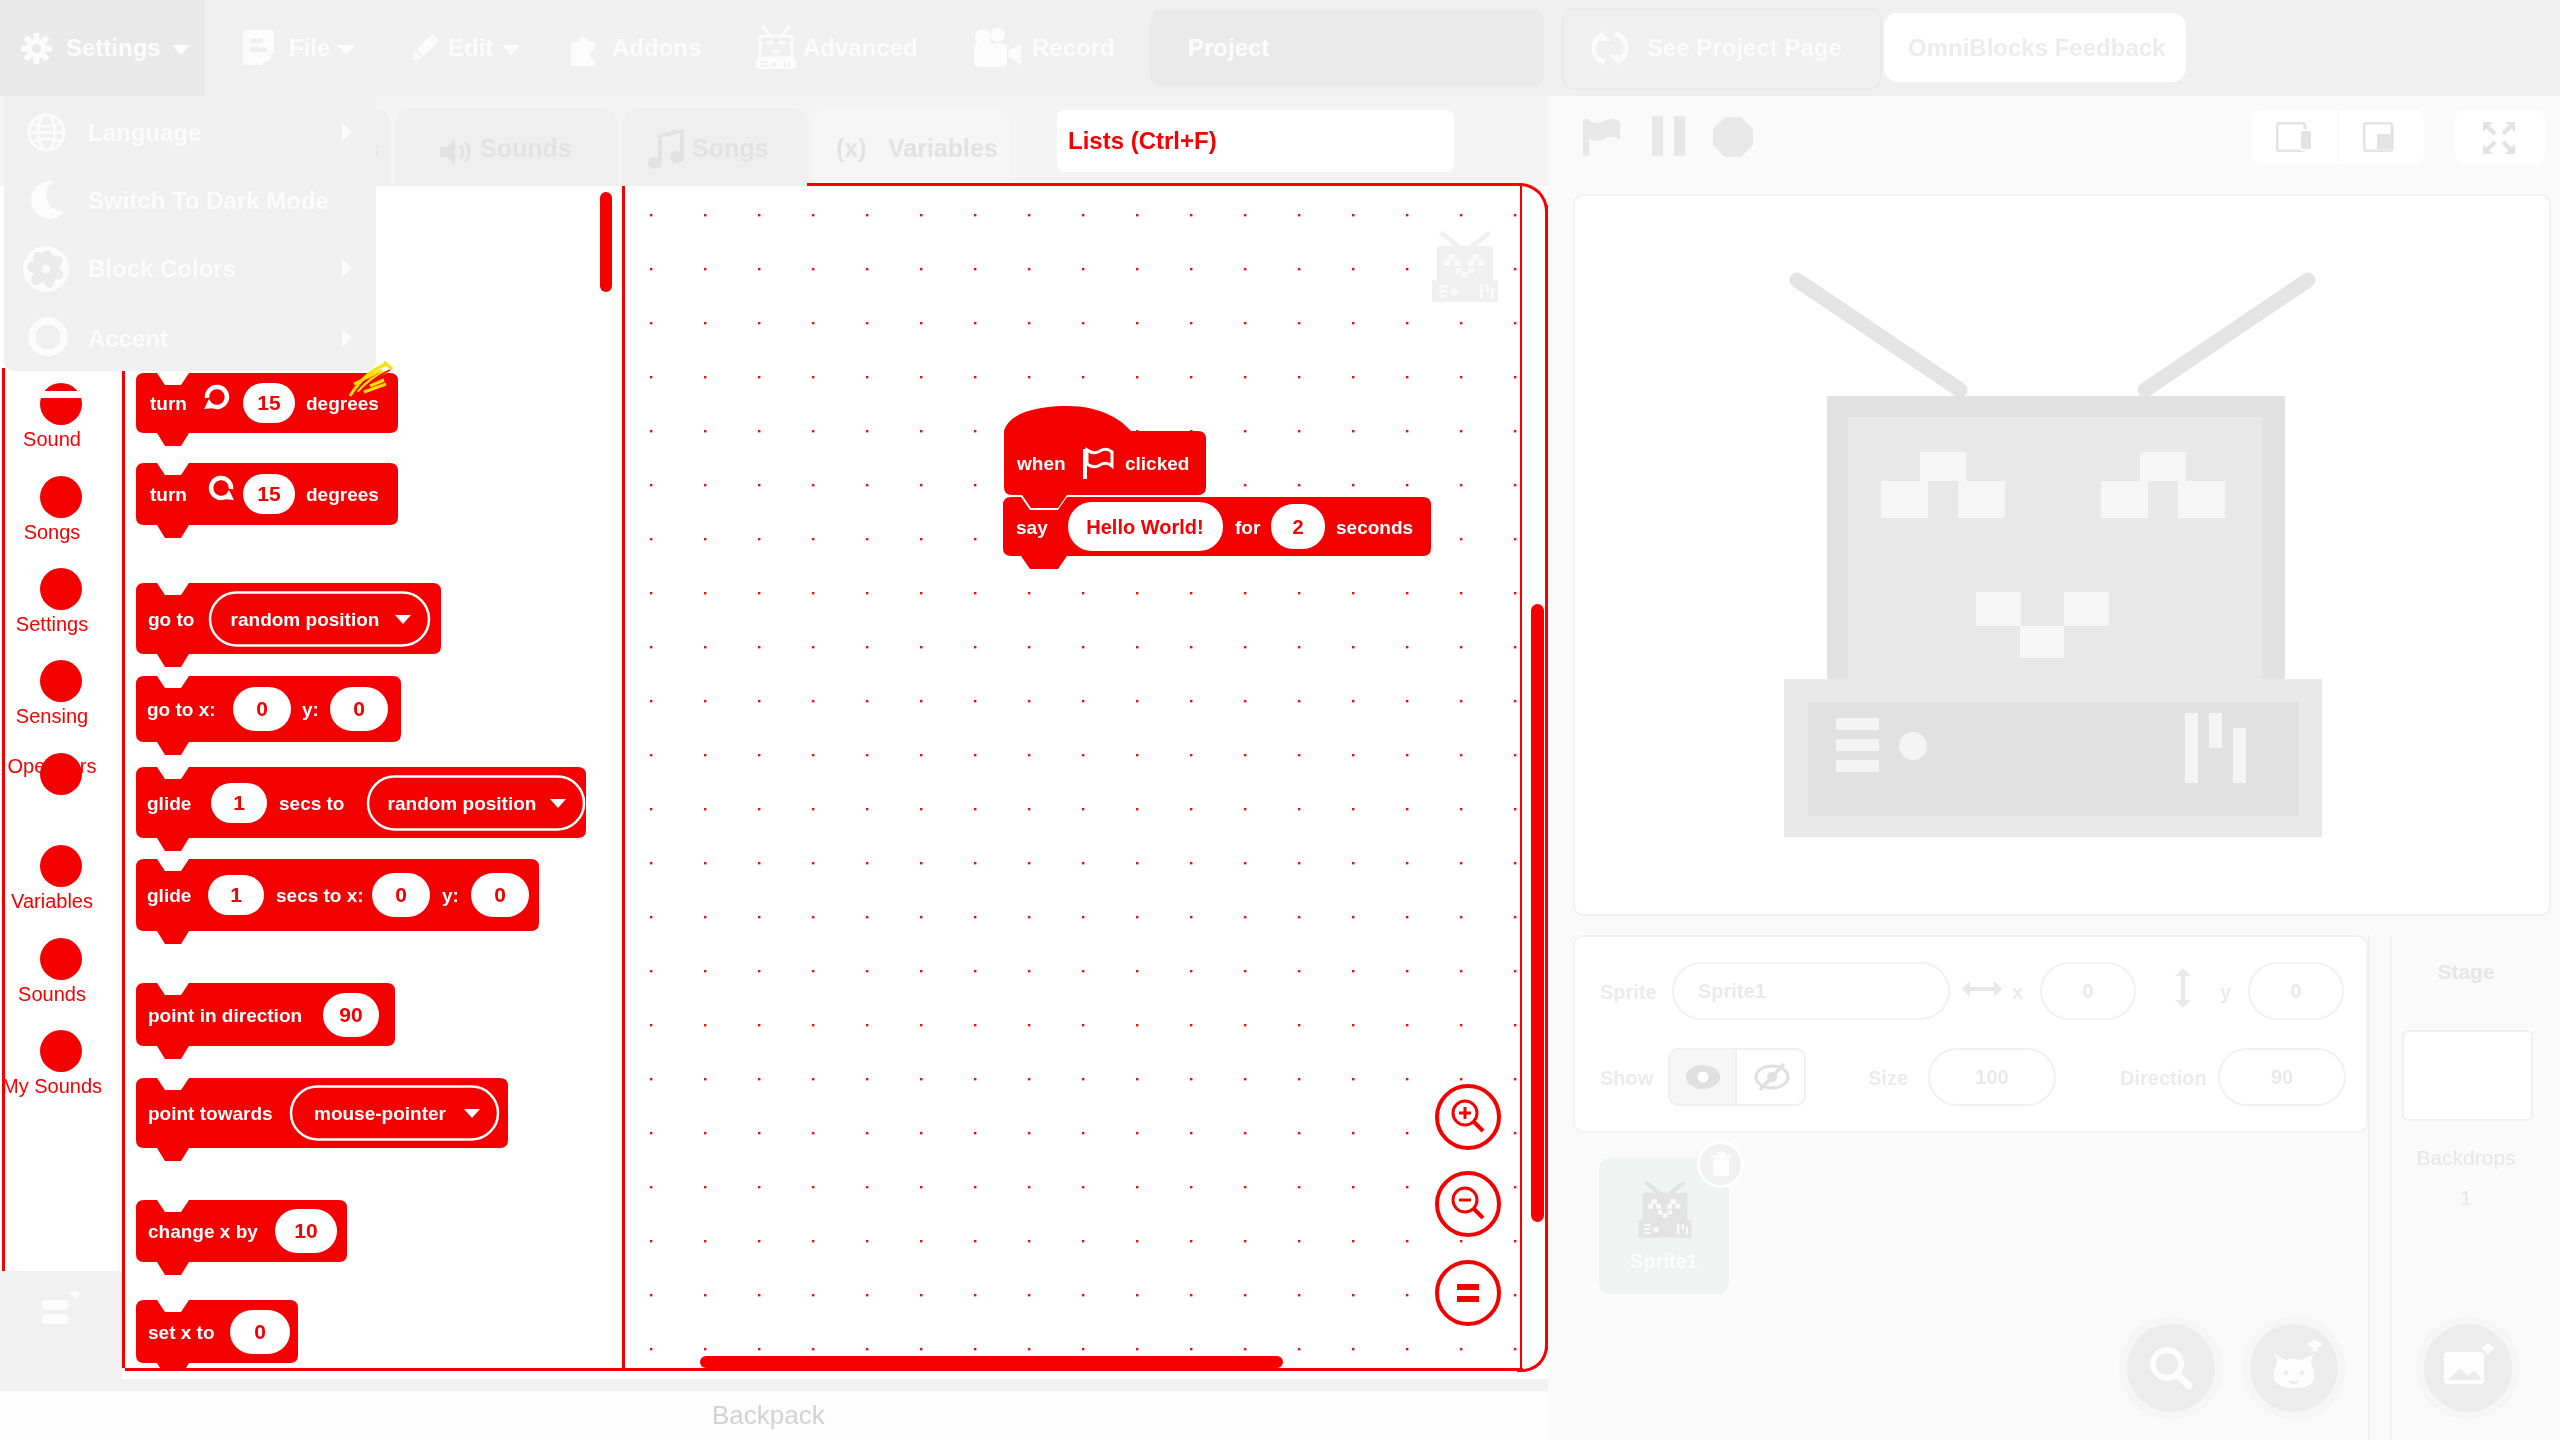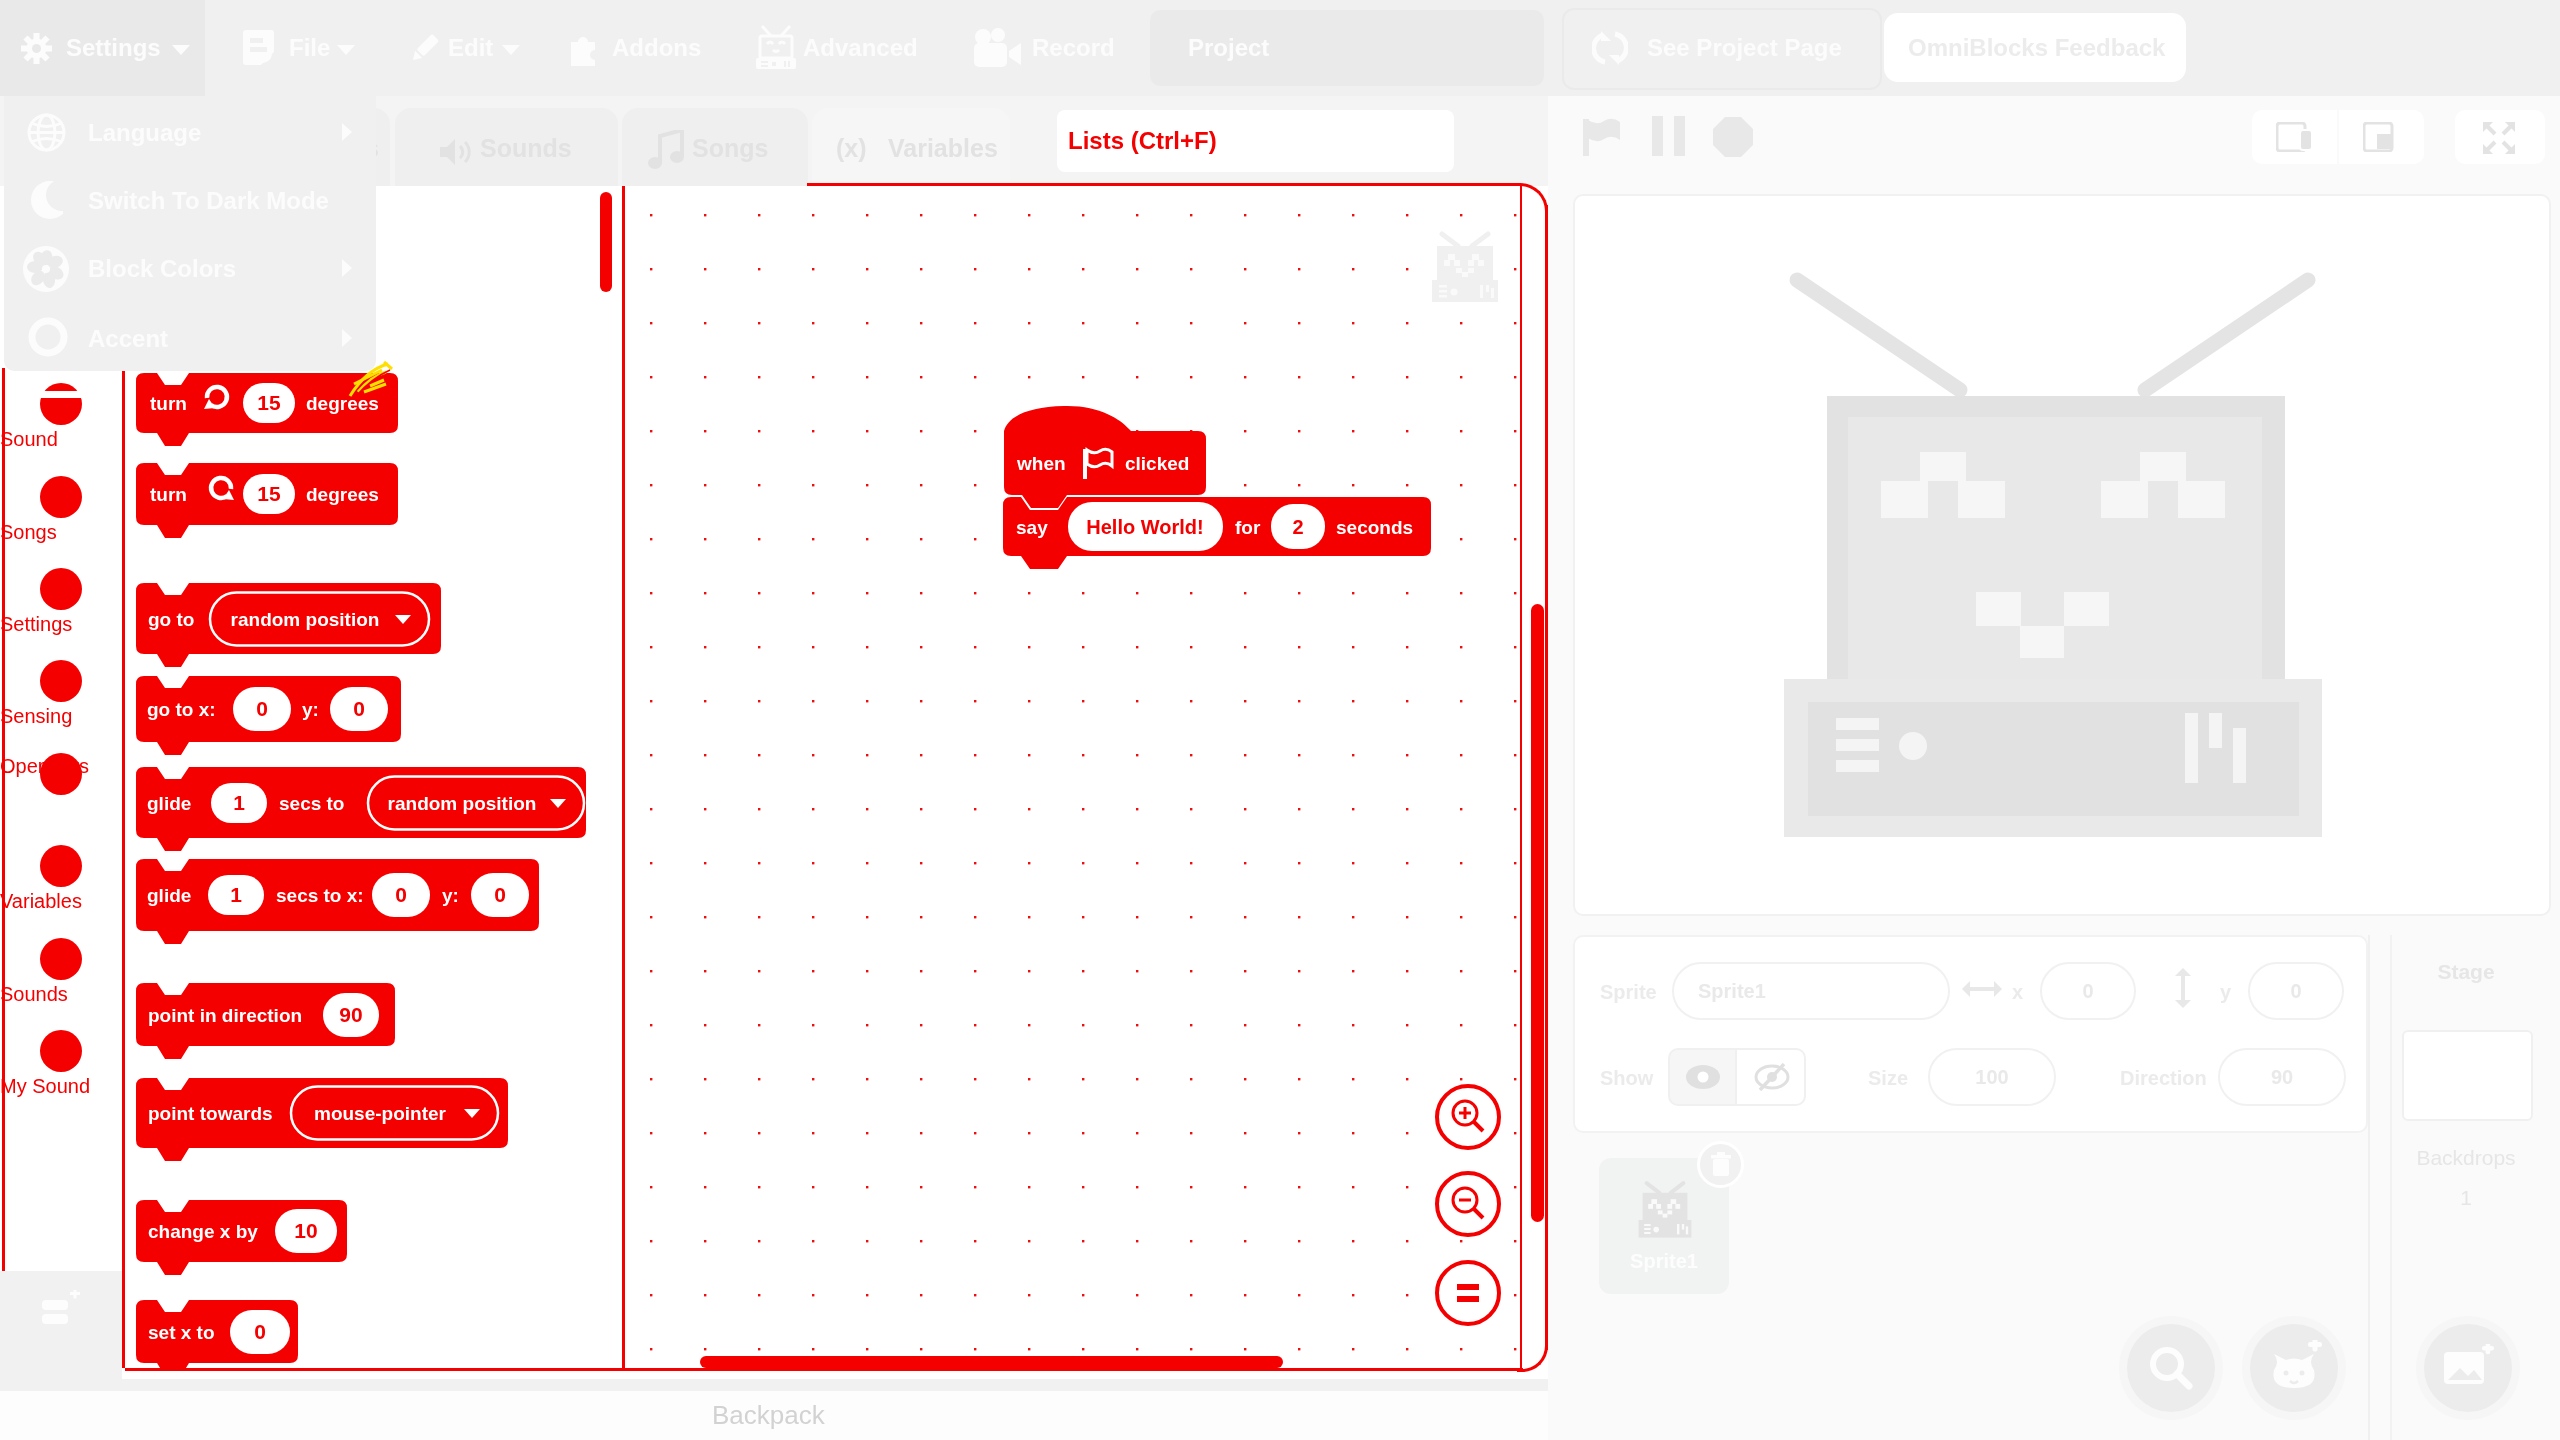--- a/index.html
+++ b/index.html
@@ -1,20 +1,20 @@
 <!DOCTYPE html>
 <html><head><meta charset="utf-8"><style>
 html,body{margin:0;padding:0}
 body{width:2560px;height:1440px;position:relative;overflow:hidden;background:#fff;
 font-family:"Liberation Sans",sans-serif;}
 .abs{position:absolute}
 .wt{color:#fcfcfc;font-weight:bold}
 .gt{color:#e3e3e3;font-weight:bold}
 .red{background:#f40000}
-.catlab{position:absolute;width:104px;font-size:20px;color:#f40000}
+.catlab{position:absolute;width:104px;text-align:center;font-size:20px;color:#f40000}
 .cat{position:absolute;left:40px;width:42px;height:42px;border-radius:50%;background:#f40000}
 .inp{position:absolute;background:#fff;border:2px solid #f1f1f1;border-radius:29px;
 text-align:center;color:#e9e9e9;font-weight:bold;font-size:20px}
 .plab{position:absolute;color:#ebebeb;font-size:20px;font-weight:bold}
 </style></head><body>
 
 <div class="abs" style="left:0;top:0;width:2560px;height:96px;background:#f0f0f0"></div>
 
 <div class="abs" style="left:0;top:0;width:205px;height:96px;background:#e9e9e9"></div>
 
@@ -199,21 +199,21 @@
 <div class="cat" style="top:753px"></div>
 <div class="catlab" style="left:0;top:755px">Operators</div>
 
 <div class="cat" style="top:845px"></div>
 <div class="catlab" style="left:0;top:890px">Variables</div>
 
 <div class="cat" style="top:938px"></div>
 <div class="catlab" style="left:0;top:983px">Sounds</div>
 
 <div class="cat" style="top:1030px"></div>
-<div class="catlab" style="left:0;top:1075px">My Sound</div>
+<div class="catlab" style="left:0;top:1075px">My Sounds</div>
 
 <div class="abs" style="left:36px;top:391px;width:52px;height:7px;background:#fff"></div>
 
 <svg class="abs" style="left:136px;top:373px" width="266" height="80" viewBox="0 0 266 80">
     <path d="M 8,0 H 21 L 29,12 H 45 L 53,0 H 254 Q 262,0 262,8 V 52 Q 262,60 254,60 H 53 L 45,73 H 29 L 21,60 H 8 Q 0,60 0,52 V 8 Q 0,0 8,0 Z" fill="#f40000"></path>
     <text x="14" y="37.0" font-size="19" font-family="Liberation Sans,sans-serif" font-weight="bold" fill="#fff">turn</text>
     <path d="M 71,25 a 10,10 0 1 1 4,7" fill="none" stroke="#fff" stroke-width="4.5"></path>
     <path d="M 68,36 l 11,-1 -6,-9 z" fill="#fff"></path>
     <rect x="107.0" y="10.0" width="52" height="40" rx="20.0" fill="#fff"></rect>
     <text x="133" y="37.0" text-anchor="middle" font-size="21" font-family="Liberation Sans,sans-serif" font-weight="bold" fill="#f40000">15</text>

